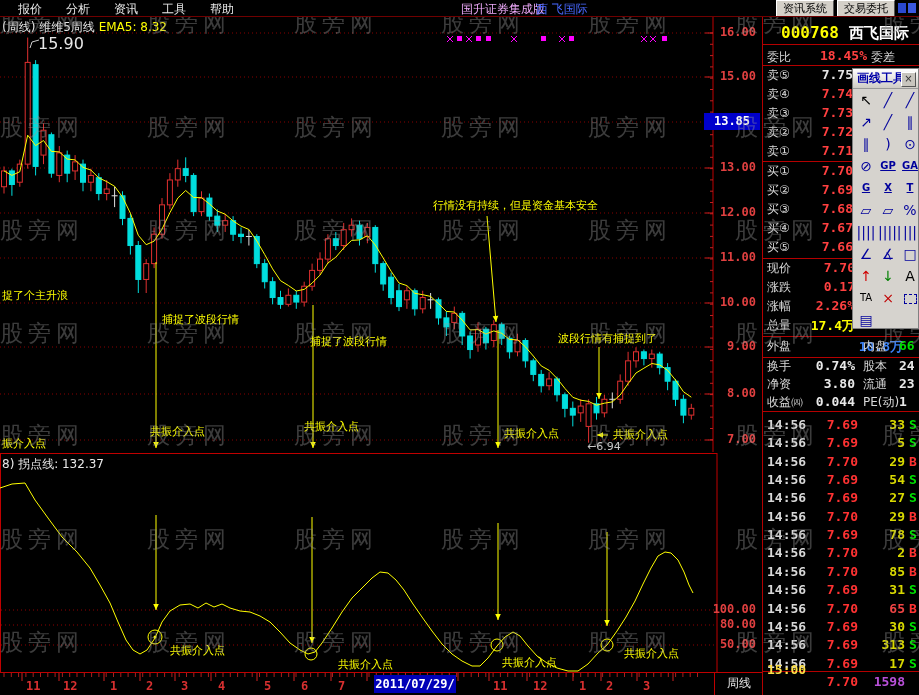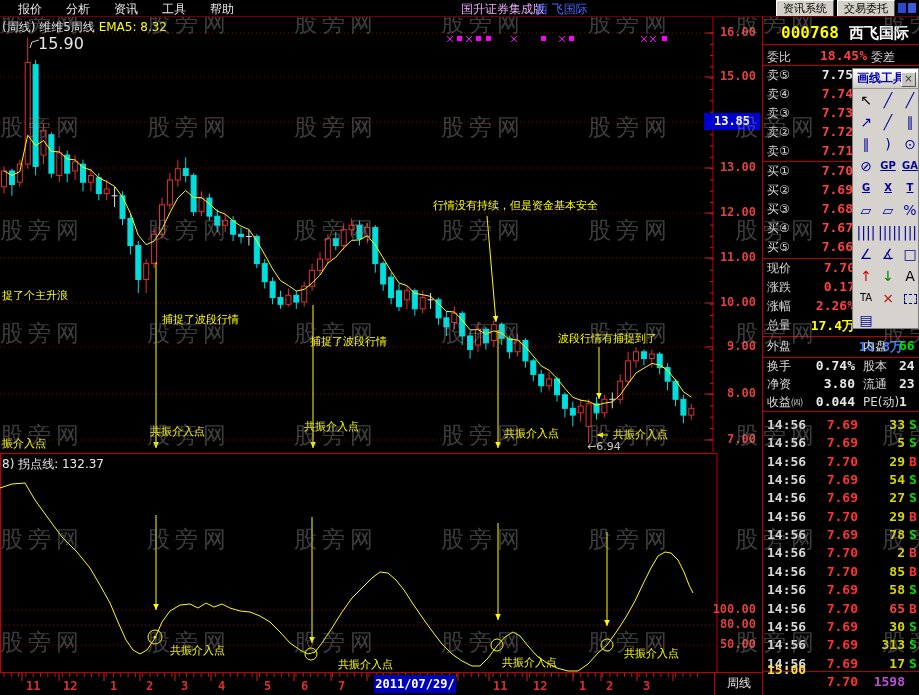--- a/index.html
+++ b/index.html
@@ -599,21 +599,21 @@
       <div class="abs qv num" style="left: 4px; top: 529.45px; color: rgb(216, 216, 216); text-align: left;">14:56</div>
       <div class="abs qv num" style="left: 45px; top: 529.45px; width: 50px; color: rgb(255, 50, 50);">7.70</div>
       <div class="abs qv num" style="left: 96px; top: 529.45px; width: 46px; color: rgb(216, 216, 0);">2</div>
       <div class="abs qv num" style="left: 146px; top: 529.45px; color: rgb(255, 50, 50); text-align: left;">B</div>
       <div class="abs qv num" style="left: 4px; top: 547.8px; color: rgb(216, 216, 216); text-align: left;">14:56</div>
       <div class="abs qv num" style="left: 45px; top: 547.8px; width: 50px; color: rgb(255, 50, 50);">7.70</div>
       <div class="abs qv num" style="left: 96px; top: 547.8px; width: 46px; color: rgb(216, 216, 0);">85</div>
       <div class="abs qv num" style="left: 146px; top: 547.8px; color: rgb(255, 50, 50); text-align: left;">B</div>
       <div class="abs qv num" style="left: 4px; top: 566.15px; color: rgb(216, 216, 216); text-align: left;">14:56</div>
       <div class="abs qv num" style="left: 45px; top: 566.15px; width: 50px; color: rgb(255, 50, 50);">7.69</div>
-      <div class="abs qv num" style="left: 96px; top: 566.15px; width: 46px; color: rgb(216, 216, 0);">58</div>
+      <div class="abs qv num" style="left: 96px; top: 566.15px; width: 46px; color: rgb(216, 216, 0);">31</div>
       <div class="abs qv num" style="left: 146px; top: 566.15px; color: rgb(0, 224, 0); text-align: left;">S</div>
       <div class="abs qv num" style="left: 4px; top: 584.5px; color: rgb(216, 216, 216); text-align: left;">14:56</div>
       <div class="abs qv num" style="left: 45px; top: 584.5px; width: 50px; color: rgb(255, 50, 50);">7.70</div>
       <div class="abs qv num" style="left: 96px; top: 584.5px; width: 46px; color: #ef4444;">65</div>
       <div class="abs qv num" style="left: 146px; top: 584.5px; color: rgb(255, 50, 50); text-align: left;">B</div>
       <div class="abs qv num" style="left: 4px; top: 602.85px; color: rgb(216, 216, 216); text-align: left;">14:56</div>
       <div class="abs qv num" style="left: 45px; top: 602.85px; width: 50px; color: rgb(255, 50, 50);">7.69</div>
       <div class="abs qv num" style="left: 96px; top: 602.85px; width: 46px; color: rgb(216, 216, 0);">30</div>
       <div class="abs qv num" style="left: 146px; top: 602.85px; color: rgb(0, 224, 0); text-align: left;">S</div>
       <div class="abs qv num" style="left: 4px; top: 621.2px; color: rgb(216, 216, 216); text-align: left;">14:56</div>

